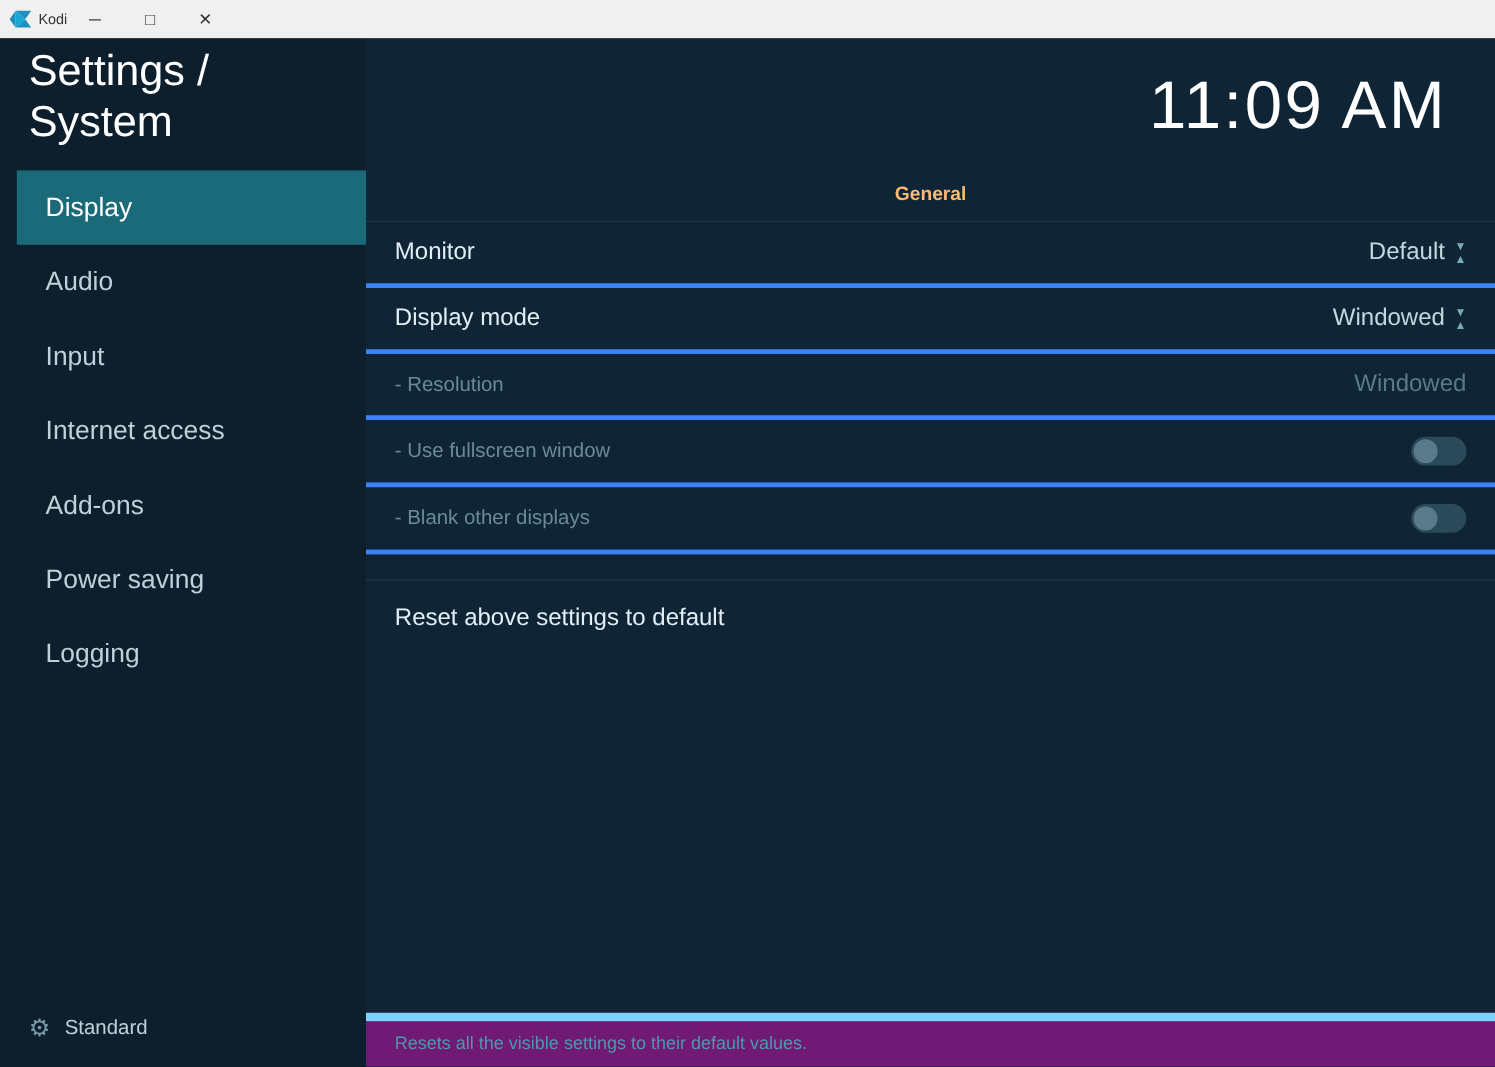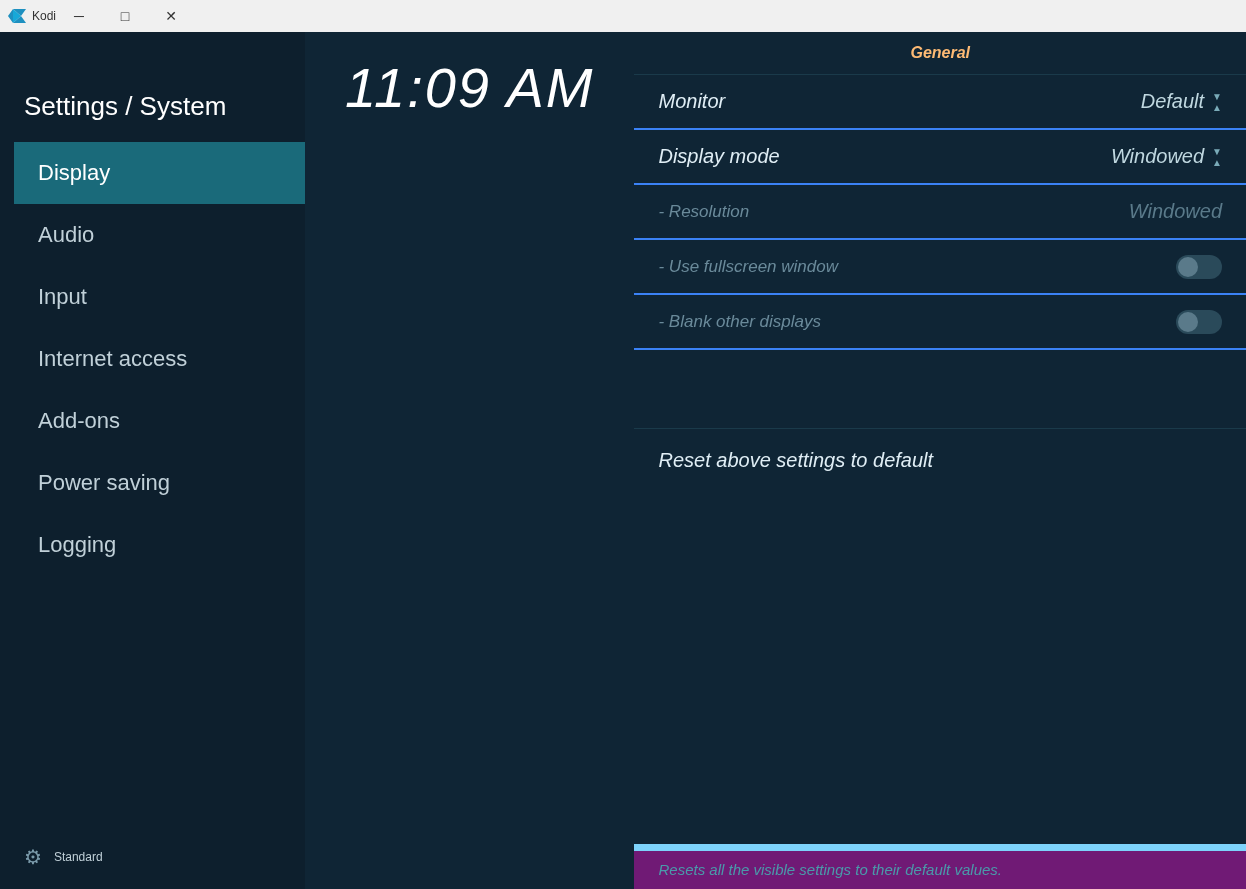--- a/index.html
+++ b/index.html
@@ -68,21 +68,21 @@
     }
 
     .sidebar-header {
       padding: 20px 24px 20px 24px;
       height: 110px;
       display: flex;
       align-items: flex-end;
     }
 
     .sidebar-header-title {
-      font-size: 26px;
+      font-size: 36px;
       font-weight: 300;
       color: #ffffff;
     }
 
     .sidebar-nav {
       flex: 1;
       display: flex;
       flex-direction: column;
       padding-left: 14px;
     }
@@ -107,31 +107,30 @@
       align-items: center;
       gap: 12px;
     }
 
     .gear-icon {
       font-size: 20px;
       color: #7a9aaa;
     }
 
     .settings-level {
-      font-size: 12px;
+      font-size: 17px;
       color: #c0d0d8;
     }
 
     
     .content {
       flex: 1;
       background: #0f2535;
       display: flex;
-      flex-direction: row;
-      font-style: italic;
+      flex-direction: column;
     }
 
     .content-header {
       height: 110px;
       display: flex;
       align-items: center;
       justify-content: flex-end;
       padding: 0 40px;
     }
 
@@ -162,21 +161,21 @@
     
     .settings-rows {
       flex: 1;
     }
 
     .setting-row {
       display: flex;
       align-items: center;
       justify-content: space-between;
       padding: 14px 24px;
-      border-bottom: 2px solid #3b82f6;
+      border-bottom: 4px solid #3b82f6;
       min-height: 55px;
     }
 
     .setting-label {
       font-size: 20px;
       color: #e0eef5;
     }
 
     .setting-label.sub {
       font-size: 17px;

